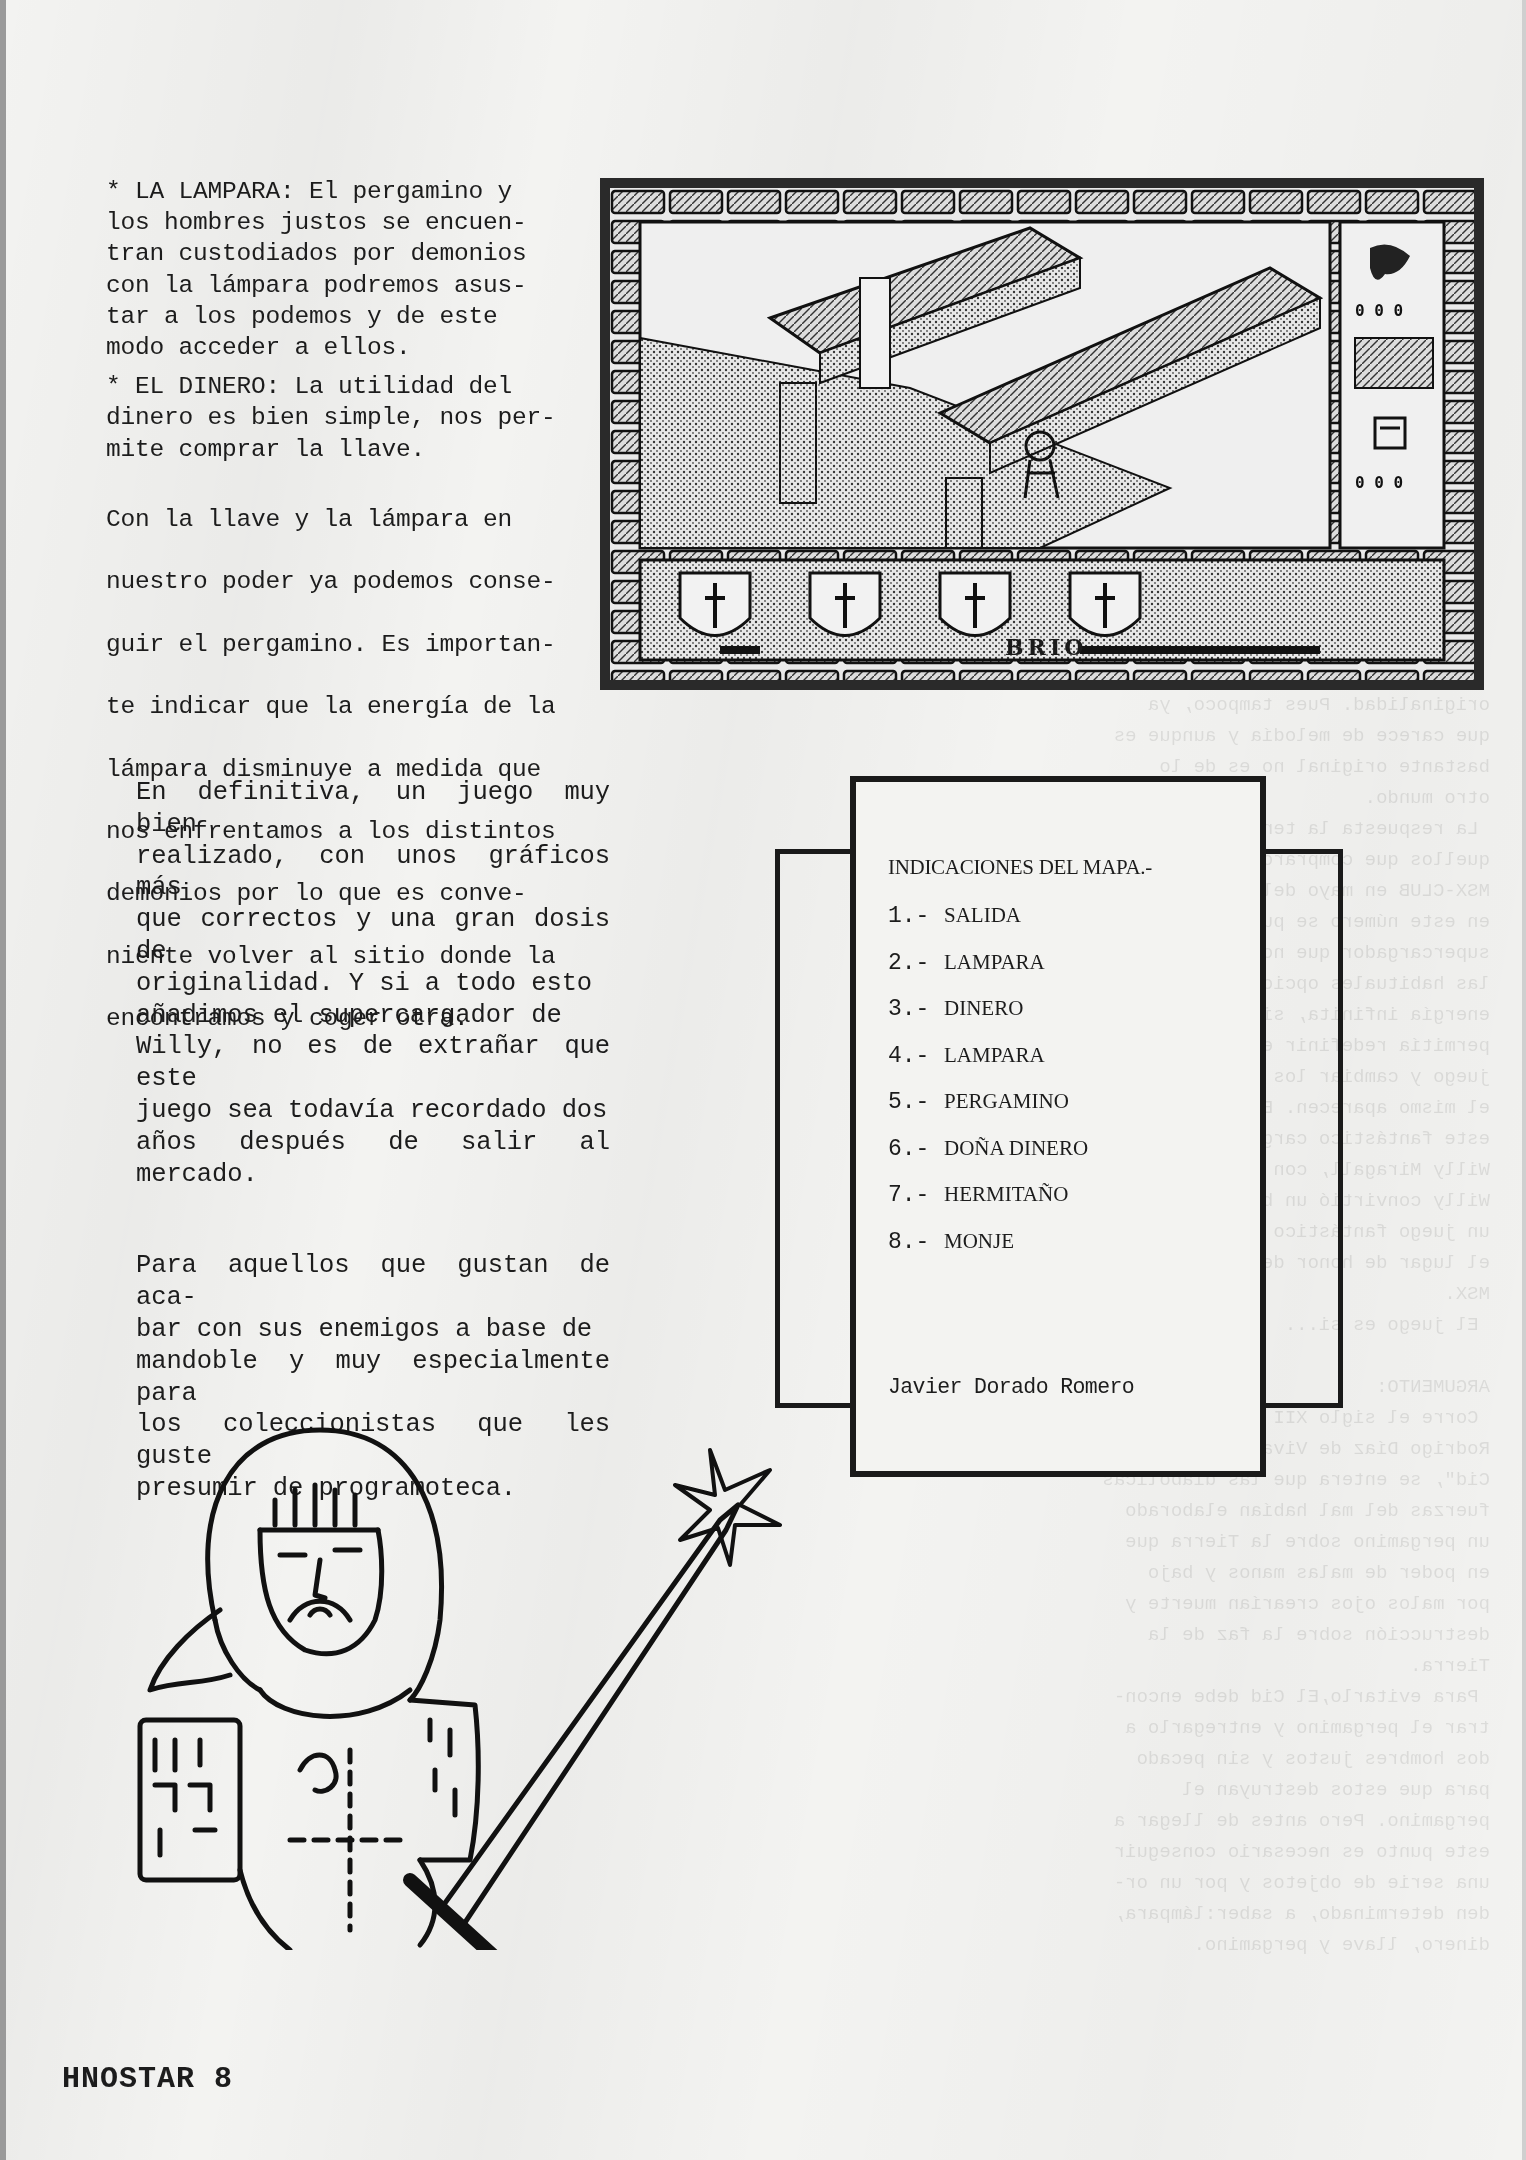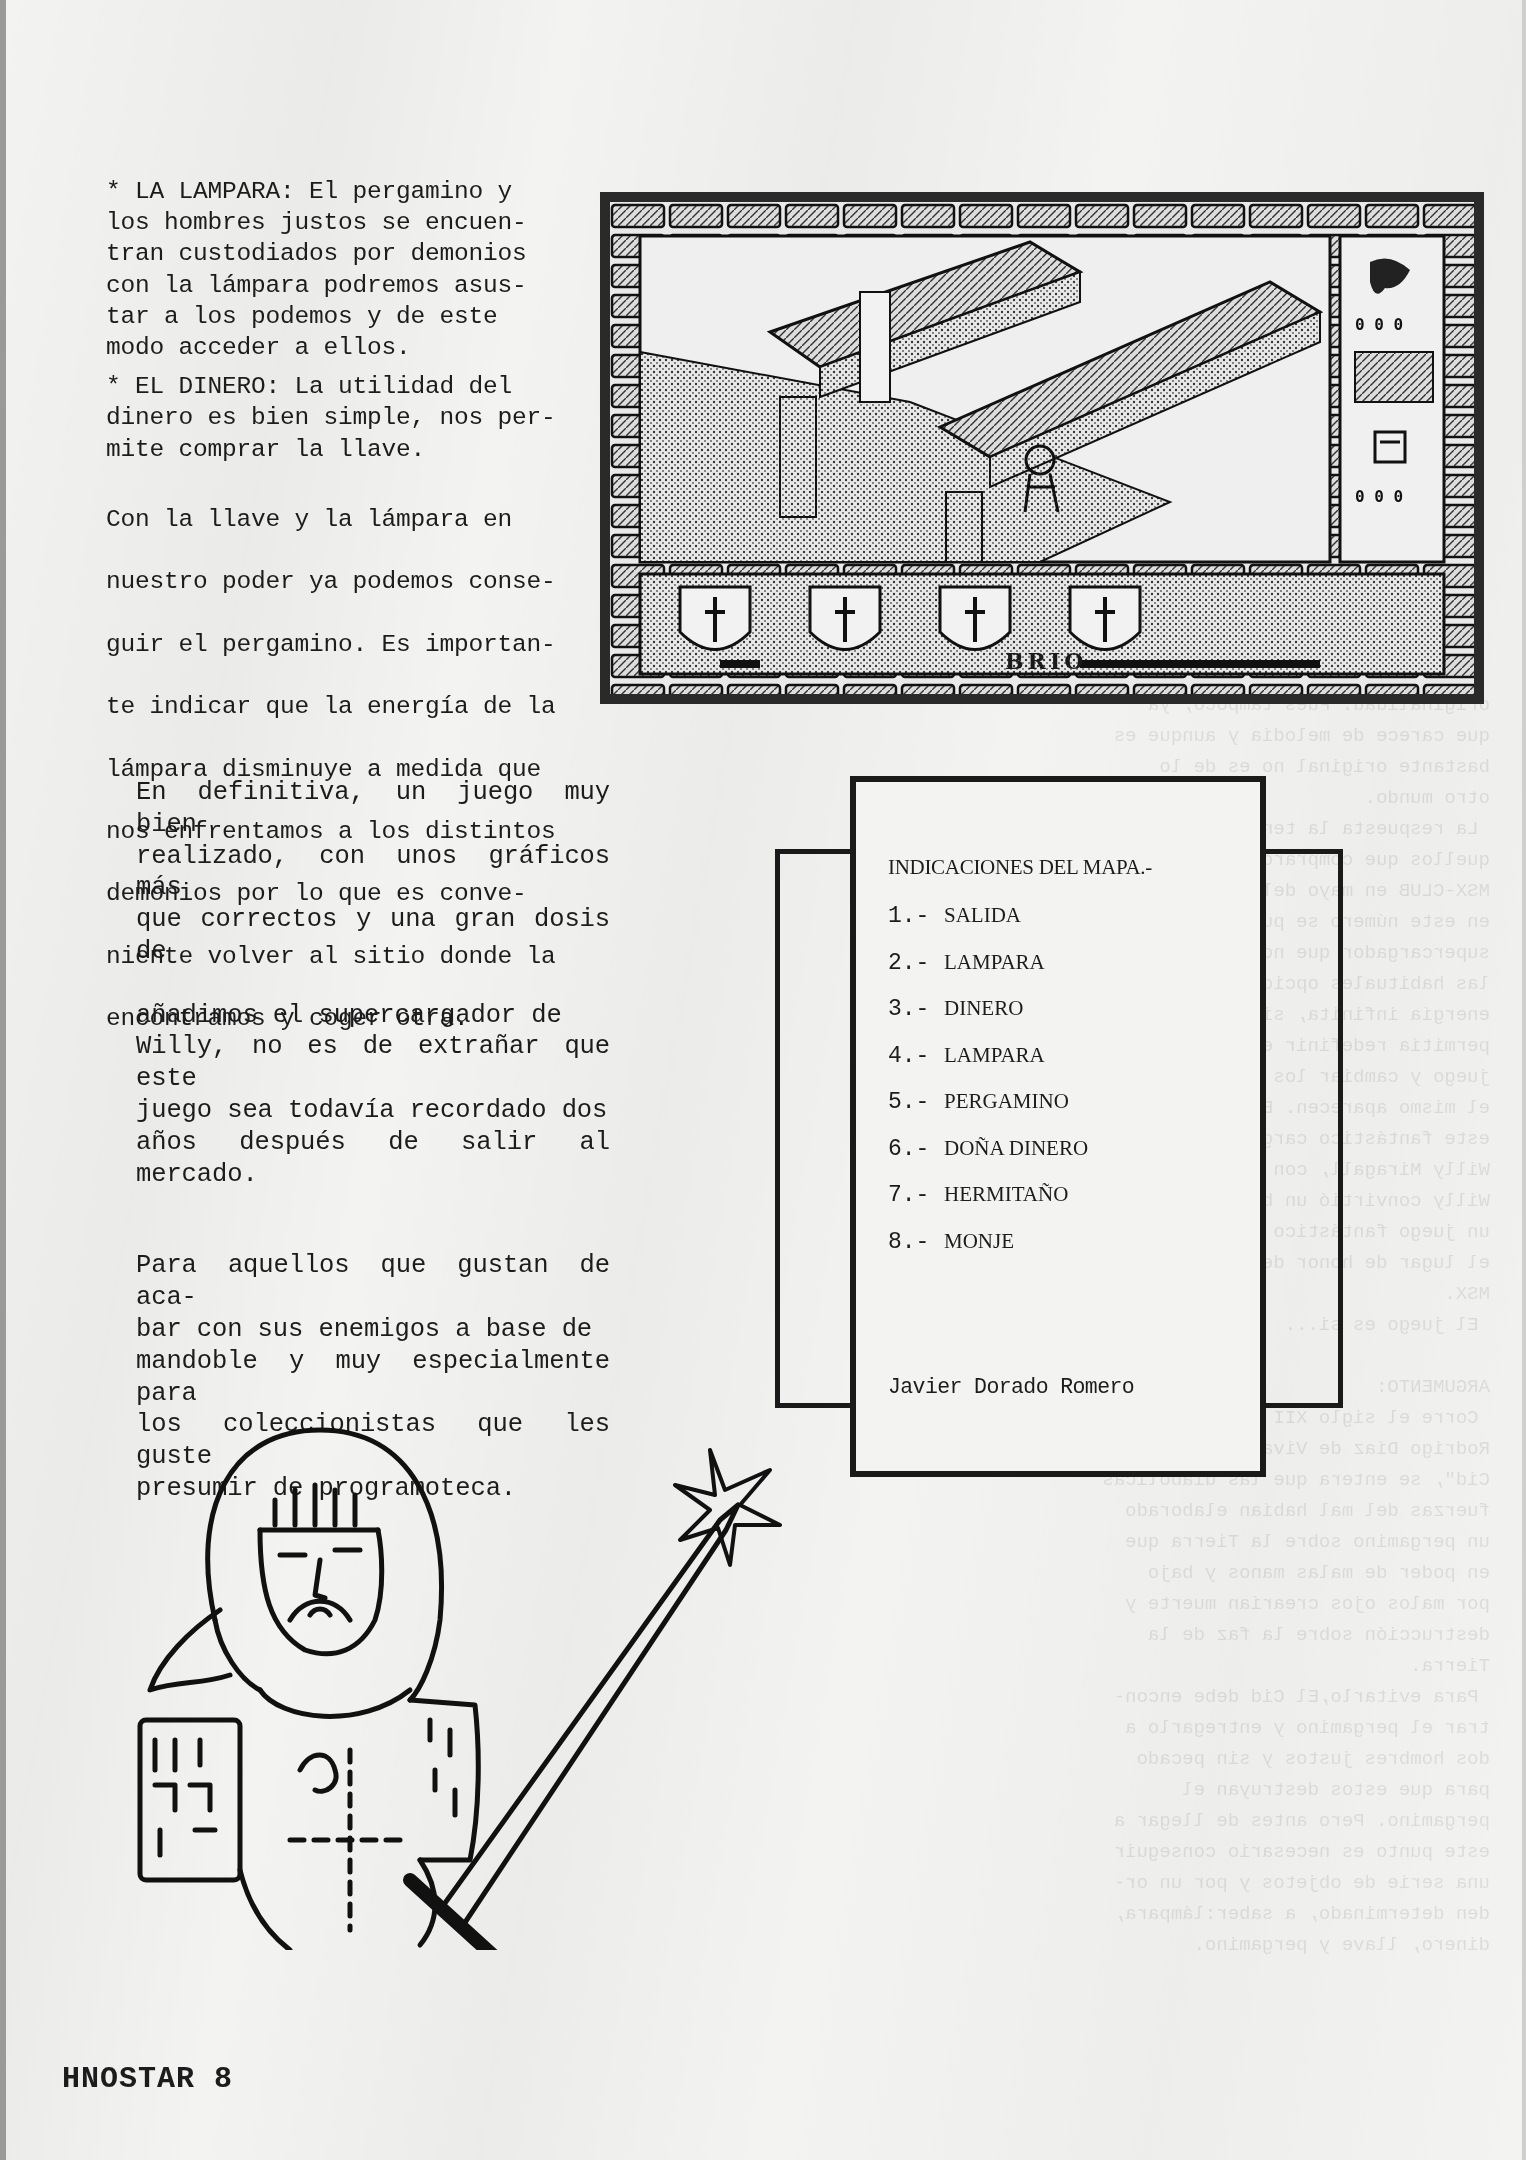--- a/index.html
+++ b/index.html
@@ -27,21 +27,21 @@
   .col-left2 {
     position: absolute; left: 112px; top: 765px; width: 510px;
     font-size: 25.5px; line-height: 31.8px; letter-spacing: -0.1px;
   }
   .col-left2 p { margin: 12px; text-align: justify; }
   .col-left2 .gap { height: 36px; }
   .indent { padding-left: 12px; }
 
   
   .game {
-    position: absolute; left: 600px; top: 192px; width: 884px; height: 512px;
+    position: absolute; left: 600px; top: 178px; width: 884px; height: 512px;
     background: #e6e6e6;
     border: 10px solid #2a2a2a;
     box-sizing: border-box;
     overflow: hidden;
   }
   .game svg { display:block; }
   .hud-label {
     position: absolute; font-family: "DejaVu Serif", serif; font-weight: bold;
     font-size: 22px; letter-spacing: 4px; color:#1a1a1a;text-align:center;
   }
@@ -157,21 +157,21 @@
     <span>niente volver al sitio donde la</span><br>
     <span>encontramos y coger otra.</span>
   </p>
 </div>
 
 <div class="col-left2">
   <p class="indent">
     <span>En definitiva, un juego muy bien</span><br>
     <span>realizado, con unos gráficos más</span><br>
     <span>que correctos y una gran dosis de</span><br>
-    <br>
+    <span>originalidad. Y si a todo esto</span><br>
     <span>añadimos el supercargador de</span><br>
     <span>Willy, no es de extrañar que este</span><br>
     <span>juego sea todavía recordado dos</span><br>
     <span>años después de salir al mercado.</span>
   </p>
   <div class="gap"></div>
   <p class="indent">
     <span>Para aquellos que gustan de aca-</span><br>
     <span>bar con sus enemigos a base de</span><br>
     <span>mandoble y muy especialmente para</span><br>

